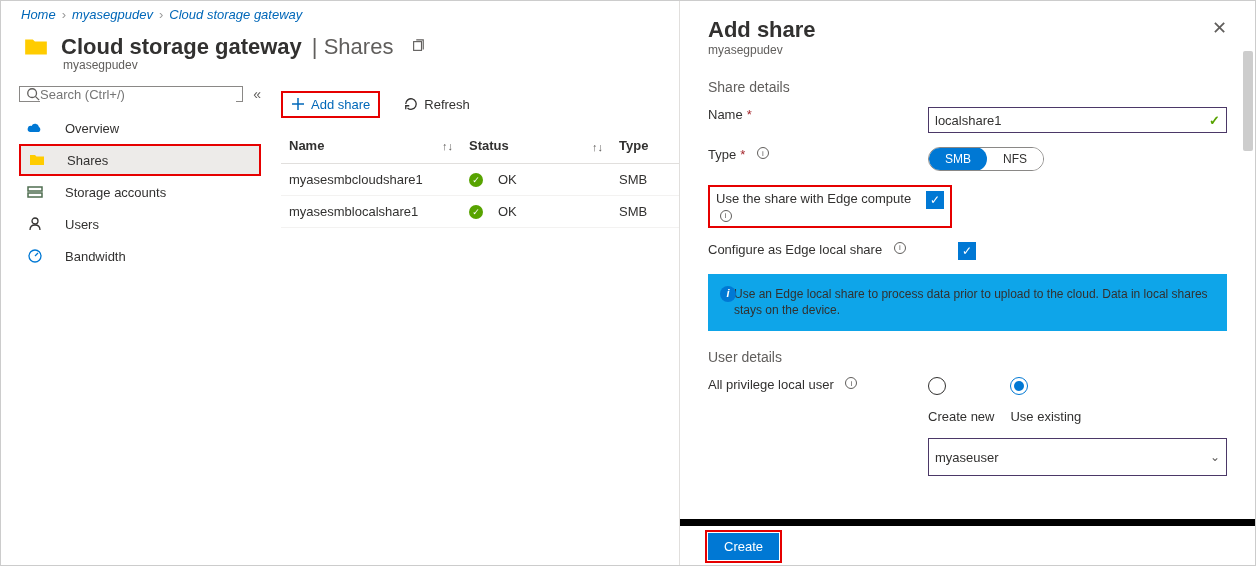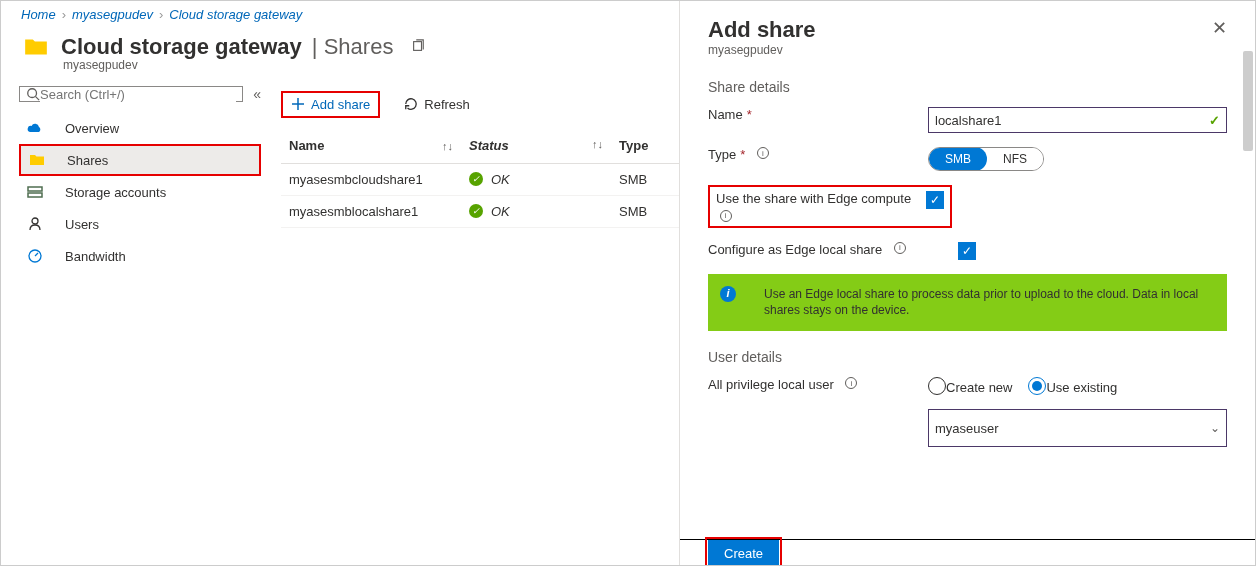--- a/index.html
+++ b/index.html
@@ -26,21 +26,21 @@
 .nav-item .nav-icon { width: 16px; height: 16px; display: flex; align-items: center; justify-content: center; }
 .nav-item.selected { background: #edebe9; border: 2px solid #e60000; }
 
 .content { flex: 1; padding: 0 10px 0 10px; }
 .toolbar { display: flex; align-items: center; gap: 16px; height: 36px; }
 .btn-addshare { display: flex; align-items: center; gap: 6px; padding: 4px 8px; color: #0067b8; border: 2px solid #e60000; cursor: pointer; }
 .btn-refresh { display: flex; align-items: center; gap: 6px; padding: 4px 8px; color: #323130; cursor: pointer; }
 
 .table-head { display: flex; border-bottom: 1px solid #e1dfdd; padding: 10px 8px 10px 8px; margin-top: 6px; font-size: 13px; color: #323130; }
 .col-name { width: 180px; display: flex; align-items: center; gap: 4px; }
-.col-status { width: 150px; display: flex; align-items: flex-start; gap: 4px; font-style: italic; }
+.col-status { width: 150px; display: flex; align-items: flex-end; gap: 11px; }
 .col-type { width: 60px; display: flex; align-items: center; gap: 4px; font-weight: 600; }
 .table-row { display: flex; border-bottom: 1px solid #f3f2f1; padding: 8px 8px; font-size: 13px; }
 .table-row .col-name { color: #323130; }
 .sort-icon { font-size: 11px; color: #605e5c; margin-left: auto; margin-right: 16px; }
 .ok-icon { width: 14px; height: 14px; border-radius: 50%; background: #57a300; color: #fff; display: inline-flex; align-items: center; justify-content: center; font-size: 9px; margin-right: 4px; }
 
 .head-sort { font-weight: 600; }
 
 
 .panel { position: absolute; top: 0; right: 0; width: 576px; height: 566px; background: #fff; border-left: 1px solid #e1dfdd; display: flex; flex-direction: column; }
@@ -60,30 +60,30 @@
 .chev { margin-left: auto; font-size: 12px; color: #605e5c; }
 .check-mark { color: #57a300; font-weight: bold; margin-left: auto; }
 
 .toggle-group { display: flex; align-items: center; border: 1px solid #8a8886; border-radius: 14px; height: 24px; overflow: hidden; }
 .toggle-opt { padding: 0 16px; height: 24px; display: flex; align-items: center; font-size: 12px; cursor: pointer; background: #fff; }
 .toggle-opt.active { background: #0078d4; color: #fff; border-radius: 12px; }
 
 .checkbox { width: 18px; height: 18px; background: #0078d4; color: #fff; display: inline-flex; align-items: center; justify-content: center; font-size: 12px; cursor: pointer; }
 .highlight-box { border: 2px solid #e60000; padding: 4px 6px; display: flex; align-items: flex-start; gap: 10px; }
 
-.info-banner { background: #84cc16; padding: 12px 12px 12px 56px; position: relative; margin: 8px 0 18px 0; font-size: 12px; color: #323130; line-height: 1.4; }
+.info-banner { background: #0ea5e9; padding: 12px 12px 12px 26px; position: relative; margin: 8px 0 18px 0; font-size: 12px; color: #323130; line-height: 1.4; }
 .info-banner::before { content: "i"; position: absolute; left: 12px; top: 12px; width: 16px; height: 16px; border-radius: 50%; background: #0078d4; color: #fff; display: flex; align-items: center; justify-content: center; font-weight: bold; font-size: 11px; font-style: italic; }
 
 .radio-row { display: flex; align-items: center; gap: 16px; }
-.radio { display: flex; align-items: flex-end; gap: 0; cursor: pointer; }
+.radio { display: flex; align-items: flex-start; gap: 14px; cursor: pointer; flex-direction: column; }
 .radio-outer { width: 18px; height: 18px; border: 1px solid #323130; border-radius: 50%; display: flex; align-items: center; justify-content: center; }
 .radio-outer.selected { border-color: #0078d4; }
 .radio-inner { width: 10px; height: 10px; border-radius: 50%; background: #0078d4; }
 
-.panel-footer { border-top: 1px solid #000000; padding: 0 28px; }
+.panel-footer { border-top: 7px solid #000000; padding: 7px 28px; }
 .create-btn { background: #0078d4; color: #fff; border: none; padding: 6px 16px; font-size: 13px; cursor: pointer; outline: 2px solid #e60000; outline-offset: 1px; }
 
 .scrollbar-fake { position: absolute; right: 2px; top: 50px; width: 10px; height: 100px; background: #cdcdcd; border-radius: 2px; }
 </style>
 </head>
 <body>
 
 <div class="breadcrumb">
   <a href="#">Home</a>
   <span class="breadcrumb-sep">›</span>

